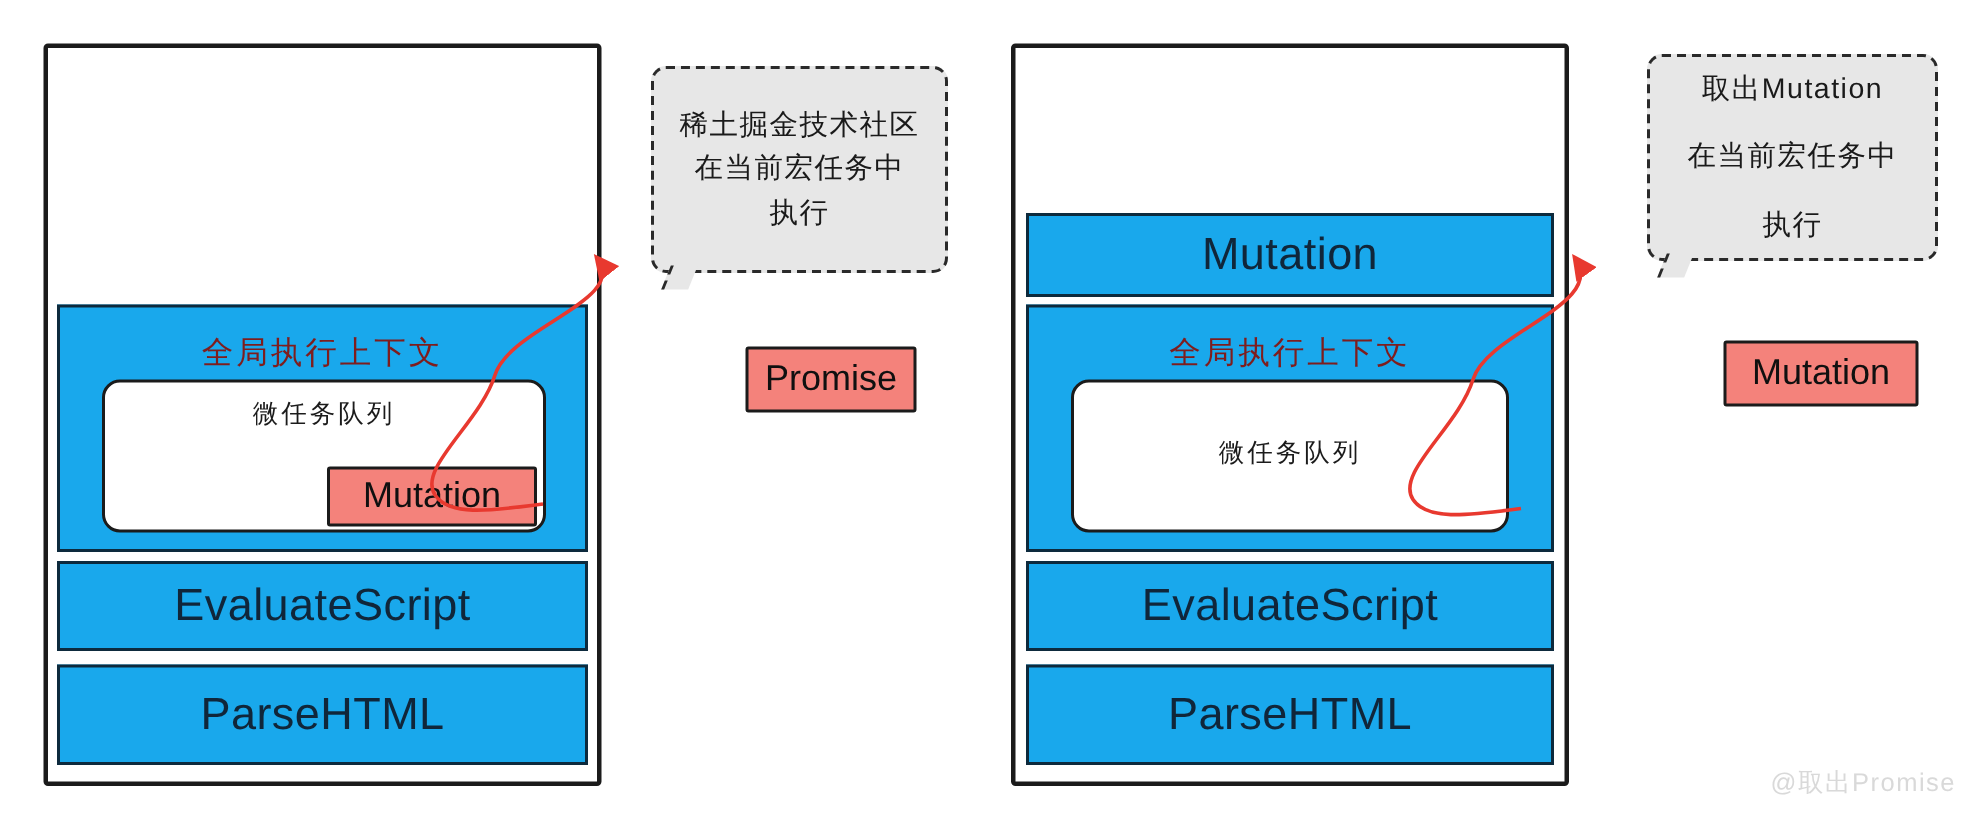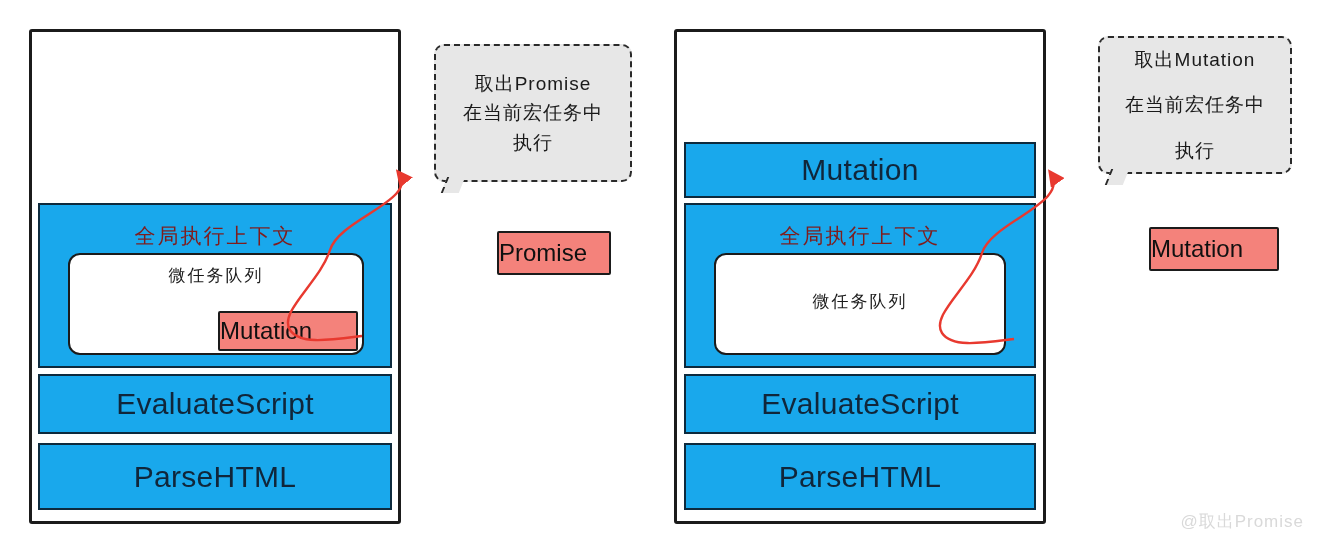--- a/index.html
+++ b/index.html
@@ -94,21 +94,21 @@
   .r-queue .queue-title { padding-top: 38px; }
 
   
   .chip {
     position: absolute;
     box-sizing: border-box;
     background: #F4827B;
     border: 2px solid #1b1b1b;
     display: flex;
     align-items: center;
-    justify-content: flex-start;
+    justify-content: center;
     color: #101010;
     border-radius: 2px;
   }
   .chip-label {
     font-size: 24px;
     line-height: 1;
     white-space: nowrap;
   }
   .chip-in-queue  { left: 218px;  top: 311px; width: 140px; height: 40px; }
   .chip-promise   { left: 497px;  top: 231px; width: 114px; height: 44px; }
@@ -189,21 +189,21 @@
 
   <div class="bar l-eval">
     <span class="bar-label">EvaluateScript</span>
   </div>
 
   <div class="bar l-parse">
     <span class="bar-label">ParseHTML</span>
   </div>
 
   <div class="callout left-note">
-    <span class="callout-line">取出Promise</span>
+    <span class="callout-line">稀土掘金技术社区</span>
     <span class="callout-line">在当前宏任务中</span>
     <span class="callout-line">执行</span>
     <span class="callout-tail"></span>
   </div>
 
   <div class="chip chip-promise">
     <span class="chip-label">Promise</span>
   </div>
 
   <div class="stack-frame right"></div>

